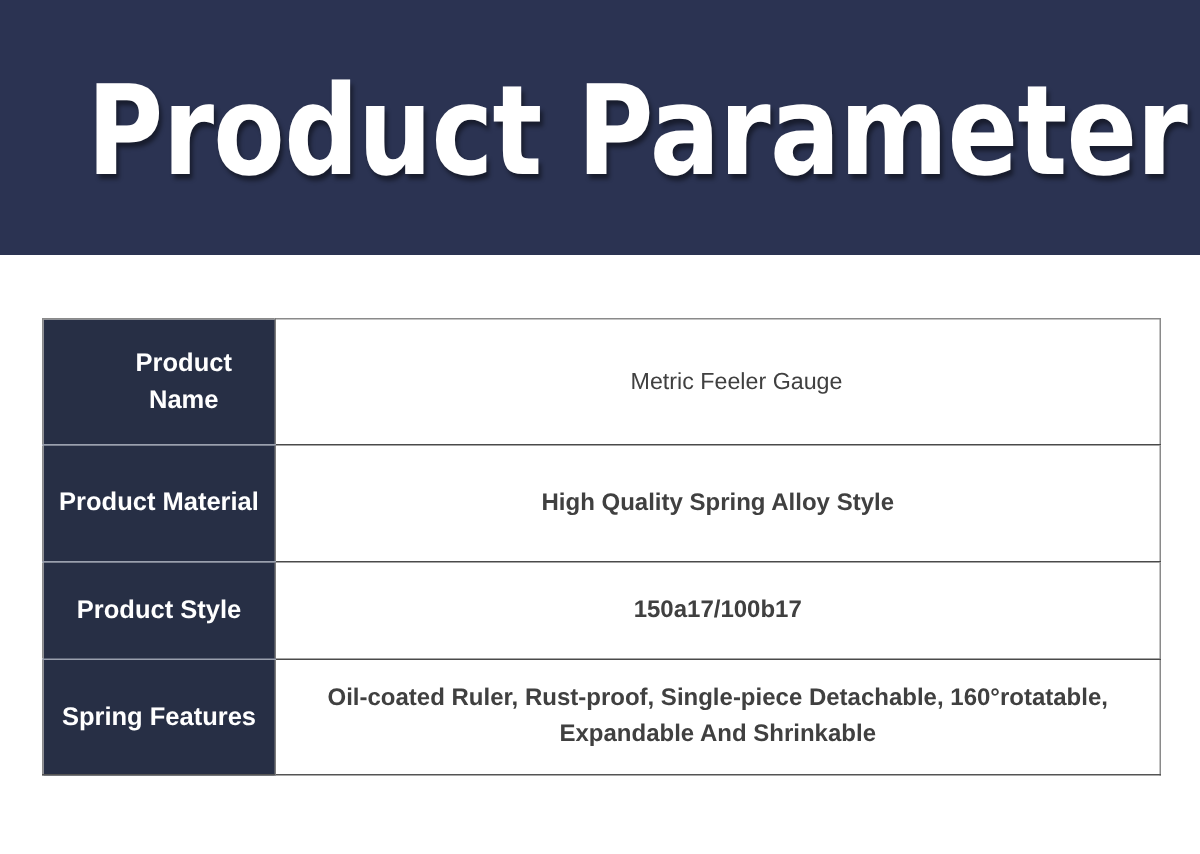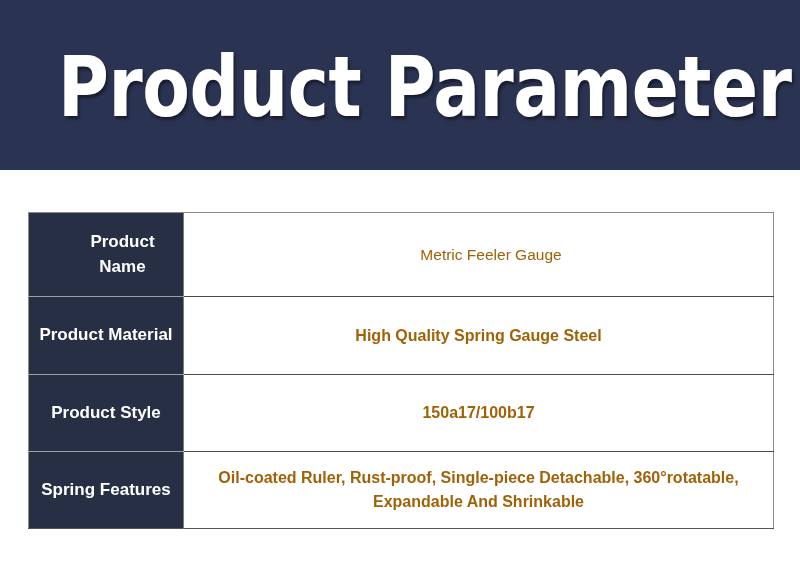--- a/index.html
+++ b/index.html
@@ -73,35 +73,35 @@
     font-weight: bold;
     text-align: center;
     vertical-align: middle;
     line-height: 1.42;
     border-bottom: 1.5px solid #9aa0ae;
     padding: 4px 6px;
   }
 
   .spec-value {
     background: #ffffff;
-    color: #a16207;
+    color: #404040;
     font-size: 15.5px;
     text-align: center;
     vertical-align: middle;
     line-height: 1.5;
     border-bottom: 1.5px solid #4a4a4a;
     border-left: 1.5px solid #7c7c7c;
     padding: 6px 14px;
   }
 
   .spec-value.bold { font-weight: bold; font-size: 16px; }
 
   .row-h1 .spec-label, .row-h1 .spec-value { height: 84px; padding-left: 39px; }
   .row-h2 .spec-label, .row-h2 .spec-value { height: 78px; }
-  .row-h3 .spec-label, .row-h3 .spec-value { height: 77px; }
+  .row-h3 .spec-label, .row-h3 .spec-value { height: 65px; }
   .row-h4 .spec-label, .row-h4 .spec-value { height: 77px; }
 
   .spec-table tr:last-child .spec-label,
   .spec-table tr:last-child .spec-value { border-bottom: none; }
 </style>
 </head>
 <body>
 
 <div class="page">
 
@@ -110,26 +110,26 @@
   </div>
 
   <table class="spec-table">
     <tbody>
       <tr class="row-h1">
         <td class="spec-label">Product Name</td>
         <td class="spec-value">Metric Feeler Gauge</td>
       </tr>
       <tr class="row-h2">
         <td class="spec-label">Product Material</td>
-        <td class="spec-value bold">High Quality Spring Gauge Steel</td>
+        <td class="spec-value bold">High Quality Spring Alloy Style</td>
       </tr>
       <tr class="row-h3">
         <td class="spec-label">Product Style</td>
         <td class="spec-value bold">150a17/100b17</td>
       </tr>
       <tr class="row-h4">
         <td class="spec-label">Spring Features</td>
-        <td class="spec-value bold">Oil-coated Ruler, Rust-proof, Single-piece Detachable, 360°rotatable, Expandable And Shrinkable</td>
+        <td class="spec-value bold">Oil-coated Ruler, Rust-proof, Single-piece Detachable, 160°rotatable, Expandable And Shrinkable</td>
       </tr>
     </tbody>
   </table>
 
 </div>
 
 </body></html>

